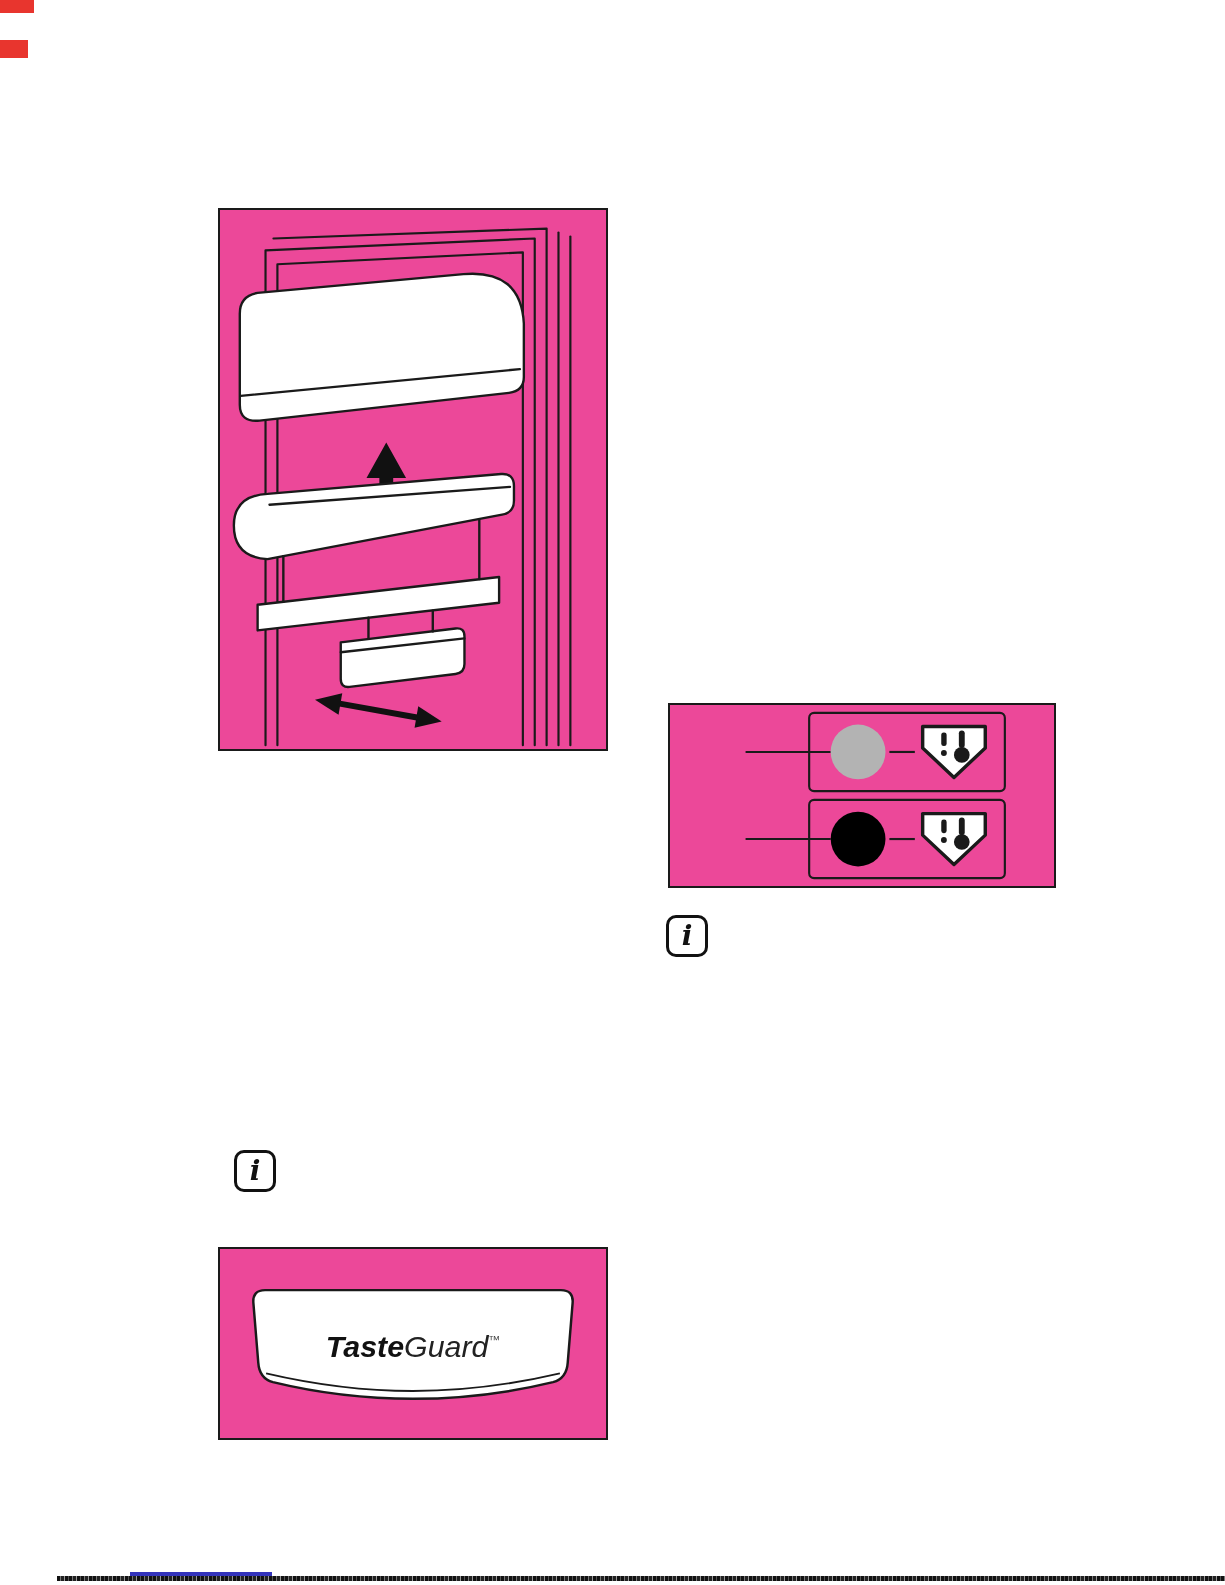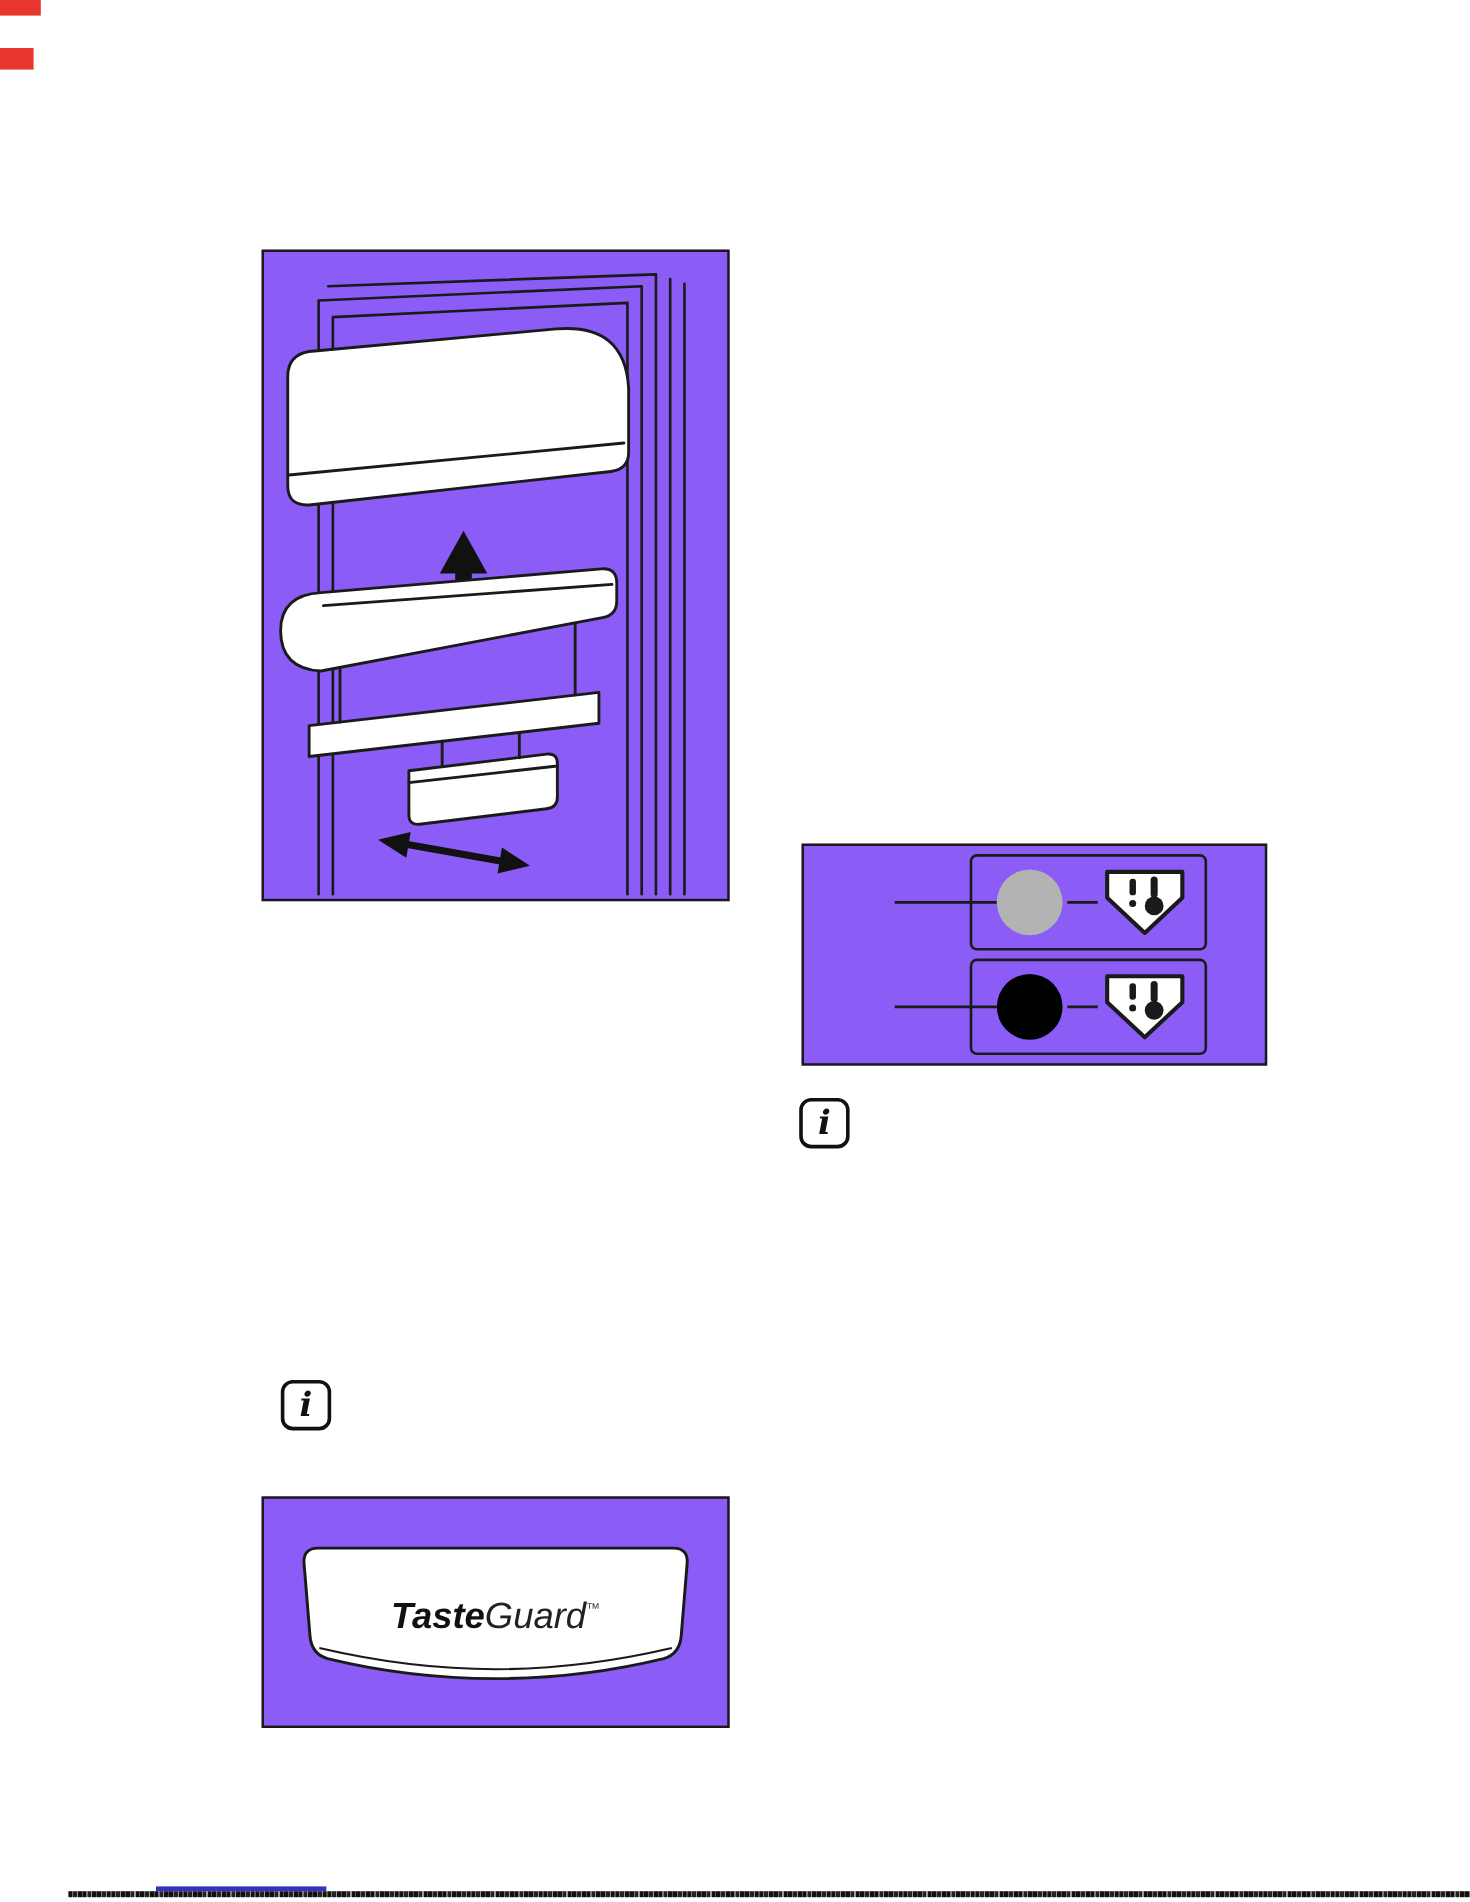--- a/index.html
+++ b/index.html
@@ -8,21 +8,21 @@
     position:relative;
     width:1225px;
     height:1585px;
     background:#ffffff;
     overflow:hidden;
     font-family:"DejaVu Sans", sans-serif;
   }
   .fig {
     position:absolute;
     border:2px solid #1a1a1a;
-    background:#8b5cf6;
+    background:#ec4899;
   }
   .fig svg { display:block; width:100%; height:100%; }
   .fig-door       { left:218px; top:208px;  width:390px; height:543px; }
   .fig-indicator  { left:668px; top:703px;  width:388px; height:185px; }
   .fig-tasteguard { left:218px; top:1247px; width:390px; height:193px; }
 
   .info-badge {
     position:absolute;
     width:42px; height:42px;
     border:3px solid #111;

